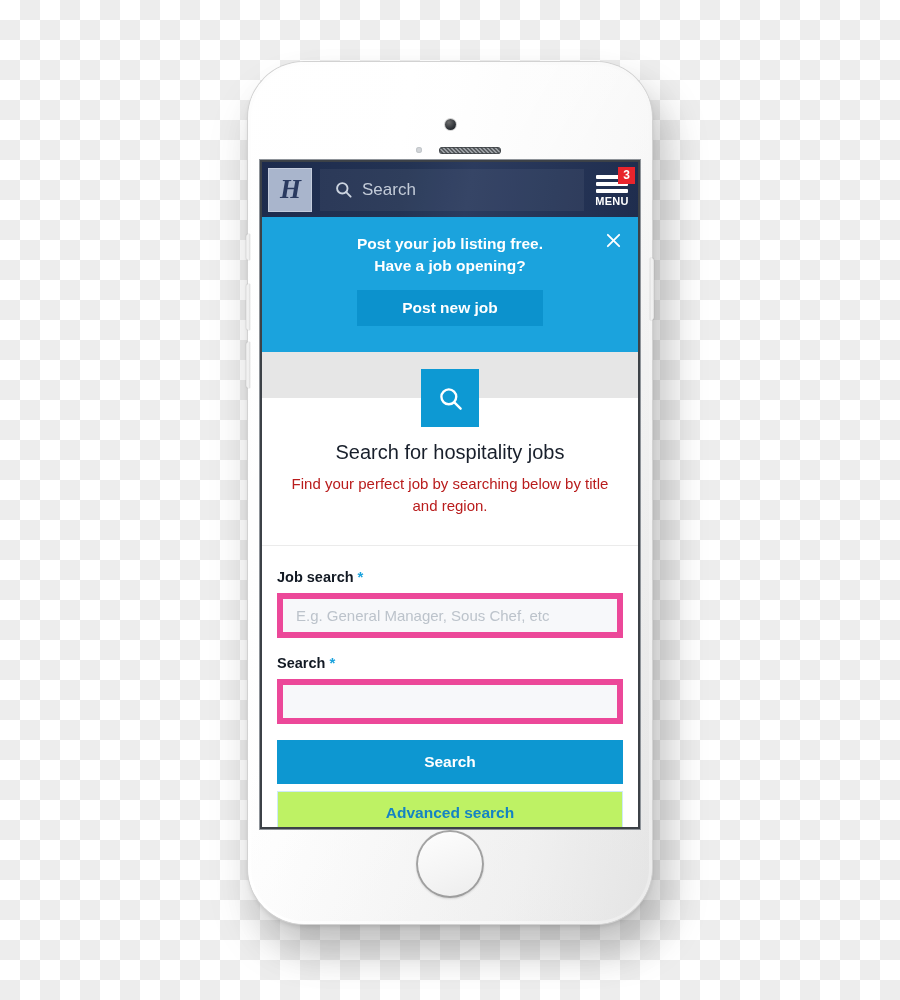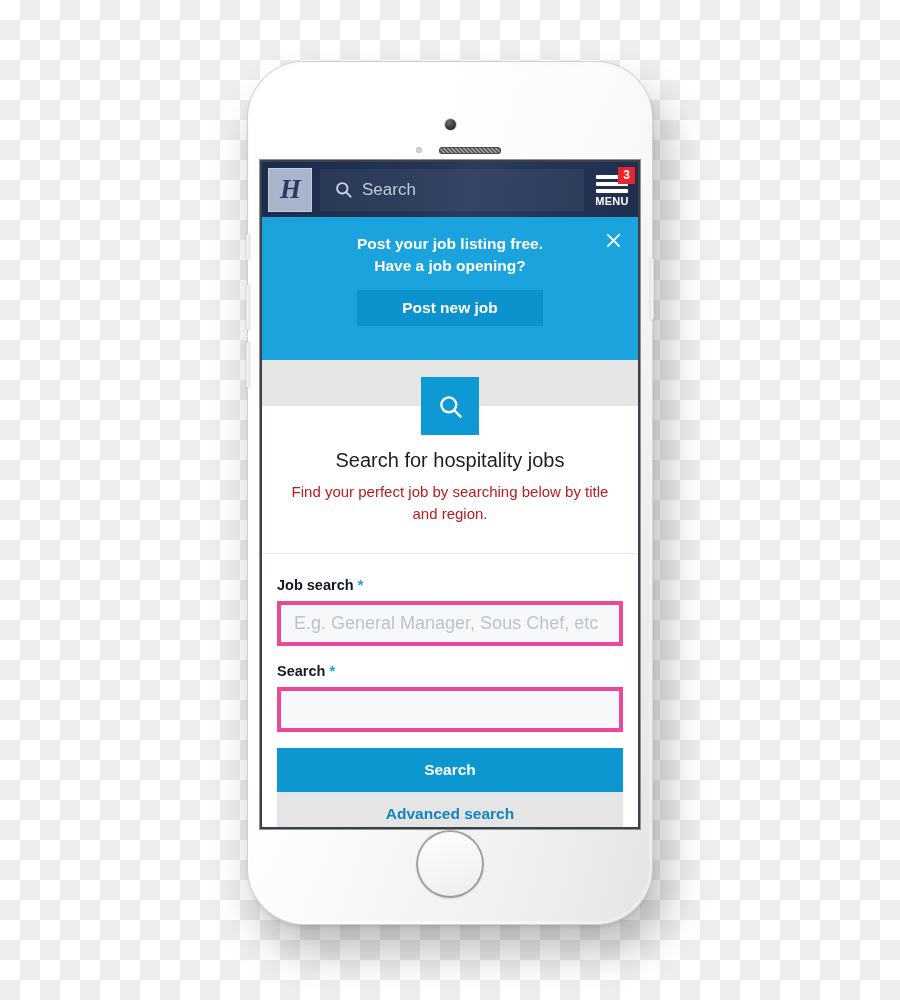--- a/index.html
+++ b/index.html
@@ -217,21 +217,21 @@
     right: 12px;
     top: 10px;
     width: 26px; height: 26px;
     display: flex;
     align-items: center;
     justify-content: center;
     cursor: pointer;
   }
   .promo-btn {
     display: block;
-    margin: 13px auto 12px auto;
+    margin: 13px auto 4px auto;
     width: 186px;
     height: 36px;
     background: #0c92cd;
     color: #ffffff;
     font-size: 15.5px;
     font-weight: 700;
     border: none;
     cursor: pointer;
     font-family: "Liberation Sans", sans-serif;
   }
@@ -291,24 +291,24 @@
   .req {
     color: #1ba3dd;
     font-weight: 700;
     font-size: 15px;
   }
   .text-input {
     display: block;
     width: 100%;
     height: 45px;
     background: #f7f8fa;
-    border: 4px solid #ec4899;
+    border: 6px solid #ec4899;
     box-sizing: border-box;
     padding: 0 13px;
-    font-size: 18px;
+    font-size: 15px;
     color: #3a444f;
     font-family: "Liberation Sans", sans-serif;
     outline: none;
     margin-bottom: 16px;
   }
   .text-input::placeholder { color: #bcc3cb; }
 
   .btn-primary {
     display: block;
     width: 100%;
@@ -319,27 +319,28 @@
     font-weight: 700;
     border: none;
     cursor: pointer;
     margin-top: 4px;
     font-family: "Liberation Sans", sans-serif;
   }
   .btn-secondary {
     display: block;
     width: 100%;
     height: 44px;
-    background: #e5e5e5;
+    background: #bef264;
     color: #1483c4;
     font-size: 15.5px;
     font-weight: 700;
     border: 1px solid #cdeaf7;
     box-sizing: border-box;
     cursor: pointer;
+    margin-top: 7px;
     font-family: "Liberation Sans", sans-serif;
   }
 </style>
 </head>
 <body>
 
 <div class="device">
   <div class="device-inner-sheen"></div>
 
   <div class="btn-mute"></div>

